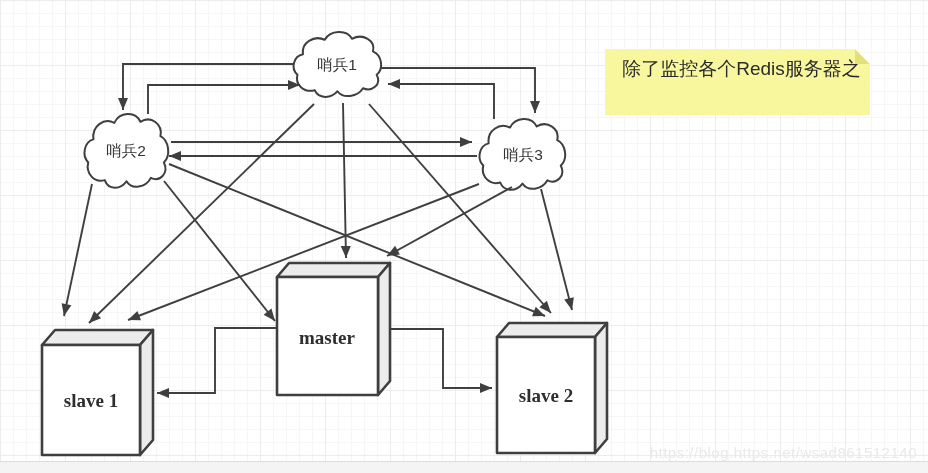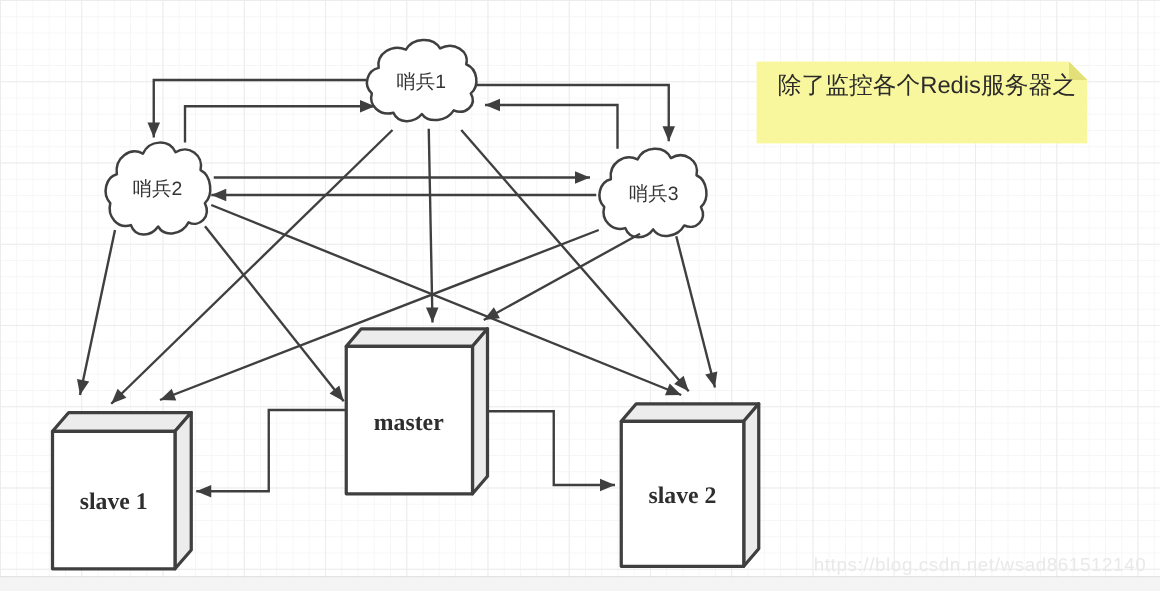--- a/index.html
+++ b/index.html
@@ -121,15 +121,15 @@
 
   <div class="sticky-note">
     <span class="note-fold"></span>
     <div class="note-text">
       <div>除了监控各个Redis服务器之</div>
     </div>
   </div>
 
   <div class="canvas-bottom-line"></div>
   <div class="bottom-margin"></div>
-  <div class="watermark">https://blog.csdn.net/wsad861512140</div>
+  <div class="watermark">https://blog.https.net/wsad861512140</div>
 
 </div>
 
 </body></html>

